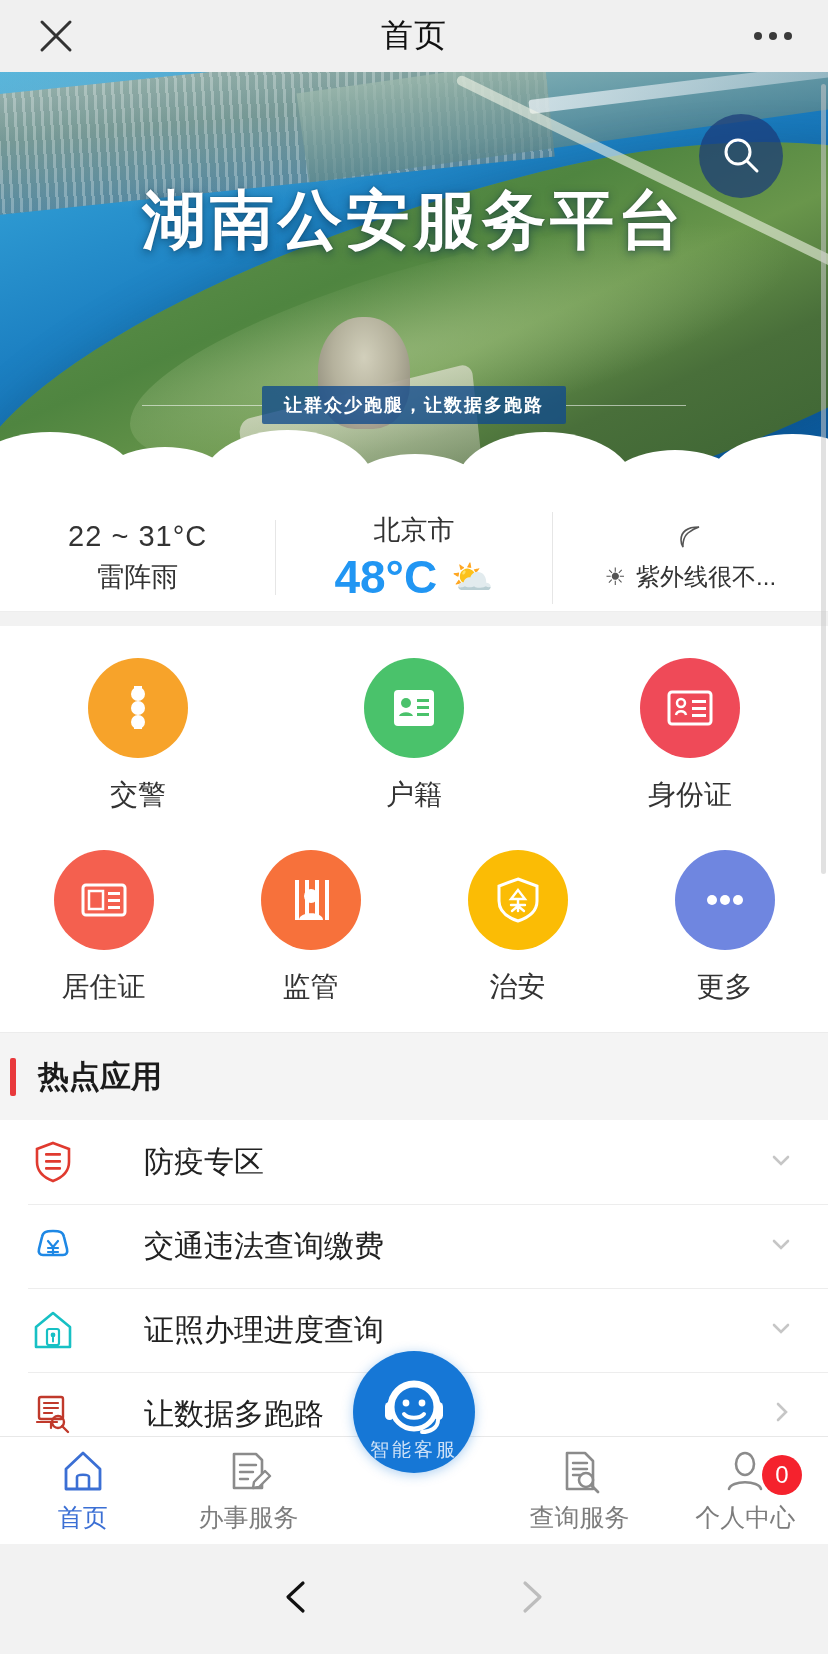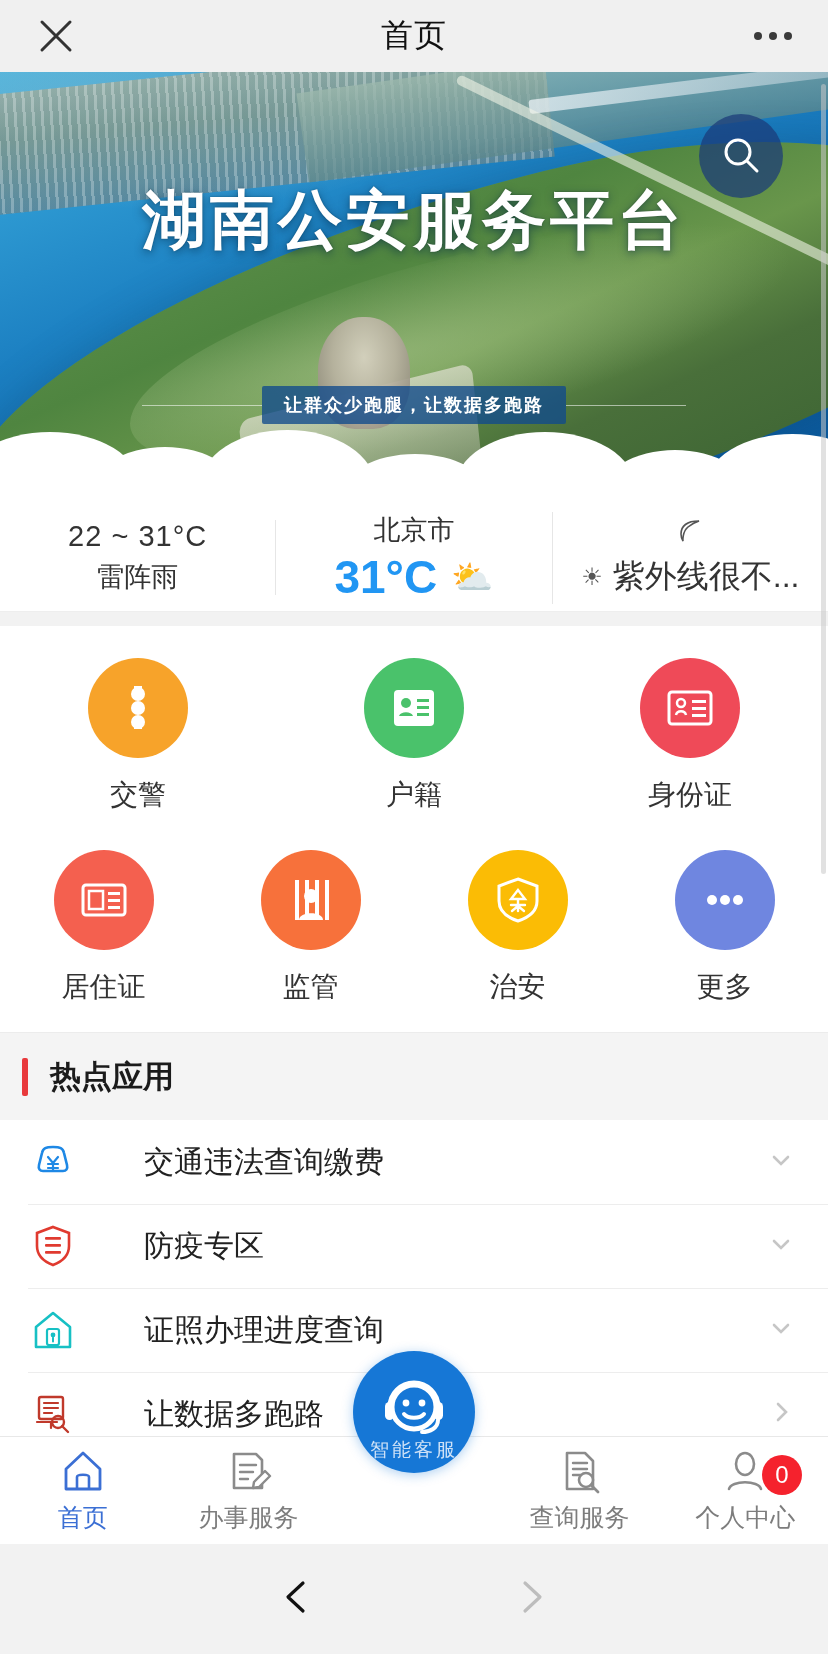--- a/index.html
+++ b/index.html
@@ -119,41 +119,41 @@
   .wx-col { flex:1; display:flex; flex-direction:column; align-items:center; justify-content:center; }
   .wx-col.bd { border-right:1px solid #e6e6e6; }
   .wx-range { font-size:29px; color:#333; letter-spacing:1px; }
   .wx-cond { font-size:27px; color:#333; margin-top:6px; }
   .wx-city { font-size:27px; color:#333; }
   .wx-temp-row { display:flex; align-items:center; gap:14px; margin-top:2px; }
   .wx-temp { font-size:46px; color:#2196f3; font-weight:700; }
   .wx-sunicon { font-size:34px; line-height:1; }
   .wx-leaf { font-size:30px; color:#555; line-height:1; margin-bottom:4px; }
   .wx-uv-row { display:flex; align-items:center; gap:10px; }
-  .wx-uv { font-size:32px; color:#333; white-space:nowrap;
+  .wx-uv { font-size:24px; color:#333; white-space:nowrap;
     overflow:hidden; max-width:250px; text-overflow:ellipsis; }
   .wx-uvicon { font-size:24px; color:#555; }
 
   
   .grid-sep { height:14px; background:#f2f2f2; }
   .grid { background:#fff; padding: 32px 0 26px; }
   .grid-row { display:flex; }
   .grid-cell { flex:1; display:flex; flex-direction:column; align-items:center; }
   .g-ico {
     width:100px; height:100px; border-radius:50%;
     display:flex; align-items:center; justify-content:center;
   }
   .g-ico svg { width:56px; height:56px; }
   .g-lab { margin-top:18px; font-size:28px; color:#333; }
   .grid-row + .grid-row { margin-top:36px; }
 
   
   .sec {
     height:88px; background:#f4f4f4; display:flex; align-items:center;
-    padding-left:22px; gap:22px; border-top:1px solid #ececec;
+    padding-left:10px; gap:22px; border-top:1px solid #ececec;
   }
   .sec-bar { width:6px; height:38px; background:#e8393c; border-radius:2px; }
   .sec-title { font-size:31px; color:#1b1b1b; font-weight:600; }
 
   
   .list { background:#fff; }
   .row {
     height:84px; display:flex; align-items:center; padding:0 34px 0 24px;
     position:relative;
   }
@@ -269,21 +269,21 @@
   </div>
 
   <div class="weather">
     <div class="wx-col bd">
       <div class="wx-range">22 ~ 31°C</div>
       <div class="wx-cond">雷阵雨</div>
     </div>
     <div class="wx-col bd">
       <div class="wx-city">北京市</div>
       <div class="wx-temp-row">
-        <div class="wx-temp">31°C</div>
+        <div class="wx-temp">48°C</div>
         <div class="wx-sunicon">⛅</div>
       </div>
     </div>
     <div class="wx-col">
       <div class="wx-leaf">
         <svg viewBox="0 0 30 30" width="30" height="30">
             <path d="M24 5C12 5 6 10 6 18c0 4 2 7 2 7S7 16 13 11c5-4 11-6 11-6z" fill="none" stroke="#555" stroke-width="1.6"></path>
           </svg>
       </div>
       <div class="wx-uv-row">
@@ -384,46 +384,46 @@
       </div>
     </div>
   </div>
 
   <div class="sec">
     <div class="sec-bar"></div>
     <div class="sec-title">热点应用</div>
   </div>
 
   <div class="list">
-
-    <div class="row">
-      <div class="r-ico">
-        <svg viewBox="0 0 46 46">
-          <path d="M12 14c1-5 4-6 11-6s10 1 11 6l3 12c1 4-1 6-4 6H13c-3 0-5-2-4-6z" fill="none" stroke="#1e88e5" stroke-width="2.6"></path>
-          <path d="M18 18 L23 24 L28 18 M18 25h10 M18 29h10 M23 24v8" fill="none" stroke="#1e88e5" stroke-width="2.2" stroke-linecap="round"></path>
-        </svg>
-      </div>
-      <div class="r-lab">交通违法查询缴费</div>
-      <div class="r-chev">
-        <svg viewBox="0 0 26 26">
-            <path d="M6 10 L13 17 L20 10" fill="none" stroke="#c6c6c6" stroke-width="2.6" stroke-linecap="round"></path>
-          </svg>
-      </div>
-    </div>
 
     <div class="row">
       <div class="r-ico">
         <svg viewBox="0 0 46 46">
           <path d="M23 4 L39 10 v13c0 10-8 16-16 19-8-3-16-9-16-19V10z" fill="none" stroke="#e03a2f" stroke-width="2.6"></path>
           <rect x="15" y="14" width="16" height="2.8" rx="1" fill="#e03a2f"></rect>
           <rect x="15" y="21" width="16" height="2.8" rx="1" fill="#e03a2f"></rect>
           <rect x="15" y="28" width="16" height="2.8" rx="1" fill="#e03a2f"></rect>
         </svg>
       </div>
       <div class="r-lab">防疫专区</div>
+      <div class="r-chev">
+        <svg viewBox="0 0 26 26">
+            <path d="M6 10 L13 17 L20 10" fill="none" stroke="#c6c6c6" stroke-width="2.6" stroke-linecap="round"></path>
+          </svg>
+      </div>
+    </div>
+
+    <div class="row">
+      <div class="r-ico">
+        <svg viewBox="0 0 46 46">
+          <path d="M12 14c1-5 4-6 11-6s10 1 11 6l3 12c1 4-1 6-4 6H13c-3 0-5-2-4-6z" fill="none" stroke="#1e88e5" stroke-width="2.6"></path>
+          <path d="M18 18 L23 24 L28 18 M18 25h10 M18 29h10 M23 24v8" fill="none" stroke="#1e88e5" stroke-width="2.2" stroke-linecap="round"></path>
+        </svg>
+      </div>
+      <div class="r-lab">交通违法查询缴费</div>
       <div class="r-chev">
         <svg viewBox="0 0 26 26">
             <path d="M6 10 L13 17 L20 10" fill="none" stroke="#c6c6c6" stroke-width="2.6" stroke-linecap="round"></path>
           </svg>
       </div>
     </div>
 
     <div class="row">
       <div class="r-ico">
         <svg viewBox="0 0 46 46">

